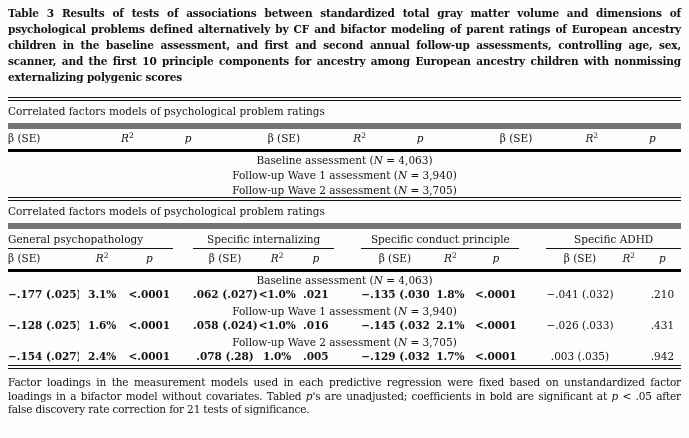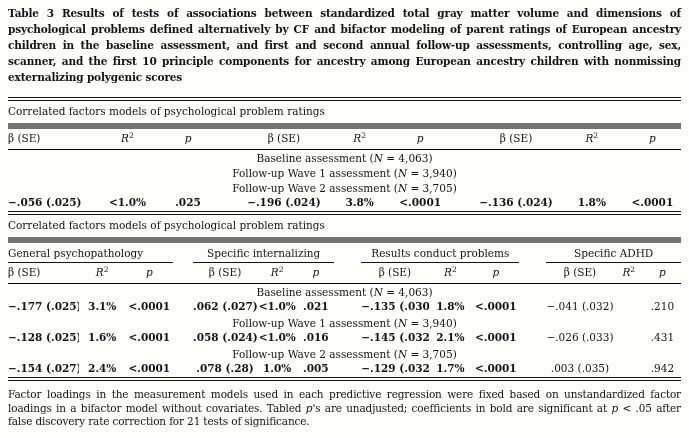--- a/index.html
+++ b/index.html
@@ -42,21 +42,21 @@
   .t th, .t td {
     font-weight: normal;
     text-align: center;
     padding: 0;
     line-height: 13px;
     white-space: nowrap;
     overflow: hidden;
   }
   .t tr.grp th.g { border-bottom: 1px solid #141414; padding: 4px 0 2px 0; }
   .t tr.grp th:first-child { text-align: left; }
-  .t tr.ch th { border-bottom: 1px solid #000000; padding: 3px 0 4px 0; }
+  .t tr.ch th { border-bottom: 3px solid #000000; padding: 3px 0 4px 0; }
   .t tr.ch th:first-child { text-align: left; }
   .t tr.assess td { text-align: center; padding: 2px 0 0 0; }
   .t tr.vals td { font-weight: bold; padding: 1px 0 2px 0; }
   .t tr.vals td:first-child { text-align: left; }
   .t tr.vals td.plain { font-weight: normal; margin-top: 12px; }
   sup { font-size: 7.5px; line-height: 0; }
   .footnote {
     margin-top: 7px;
     text-align: justify;
     line-height: 13.5px;
@@ -106,33 +106,20 @@
   </thead>
   <tbody>
     <tr class="assess">
       <td colspan="11"><span>Baseline assessment (</span><i>N</i><span> = 4,063)</span></td>
     </tr>
     <tr class="assess">
       <td colspan="11"><span>Follow-up Wave 1 assessment (</span><i>N</i><span> = 3,940)</span></td>
     </tr>
     <tr class="assess">
       <td colspan="11"><span>Follow-up Wave 2 assessment (</span><i>N</i><span> = 3,705)</span></td>
-    </tr>
-    <tr class="vals">
-      <td>−.056 (.025)</td>
-      <td>&lt;1.0%</td>
-      <td>.025</td>
-      <td class="sp"></td>
-      <td>−.196 (.024)</td>
-      <td>3.8%</td>
-      <td>&lt;.0001</td>
-      <td class="sp"></td>
-      <td>−.136 (.024)</td>
-      <td>1.8%</td>
-      <td>&lt;.0001</td>
     </tr>
   </tbody>
 </table>
 
 <div class="rule-double"></div>
 
 <div class="section-title">Correlated factors models of psychological problem ratings</div>
 
 <table class="t">
   <colgroup>
@@ -151,21 +138,21 @@
     <col style="width:10%">
       <col style="width:4.5%">
       <col style="width:5.5%">
   </colgroup>
   <thead>
     <tr class="grp">
       <th class="g" colspan="3">General psychopathology</th>
       <th class="sp"></th>
       <th class="g" colspan="3">Specific internalizing</th>
       <th class="sp"></th>
-      <th class="g" colspan="3">Results conduct problems</th>
+      <th class="g" colspan="3">Specific conduct principle</th>
       <th class="sp"></th>
       <th class="g" colspan="3">Specific ADHD</th>
     </tr>
     <tr class="ch">
       <th>β (SE)</th>
       <th><i>R</i><sup>2</sup></th>
       <th><i>p</i></th>
       <th></th>
       <th>β (SE)</th>
       <th><i>R</i><sup>2</sup></th>

